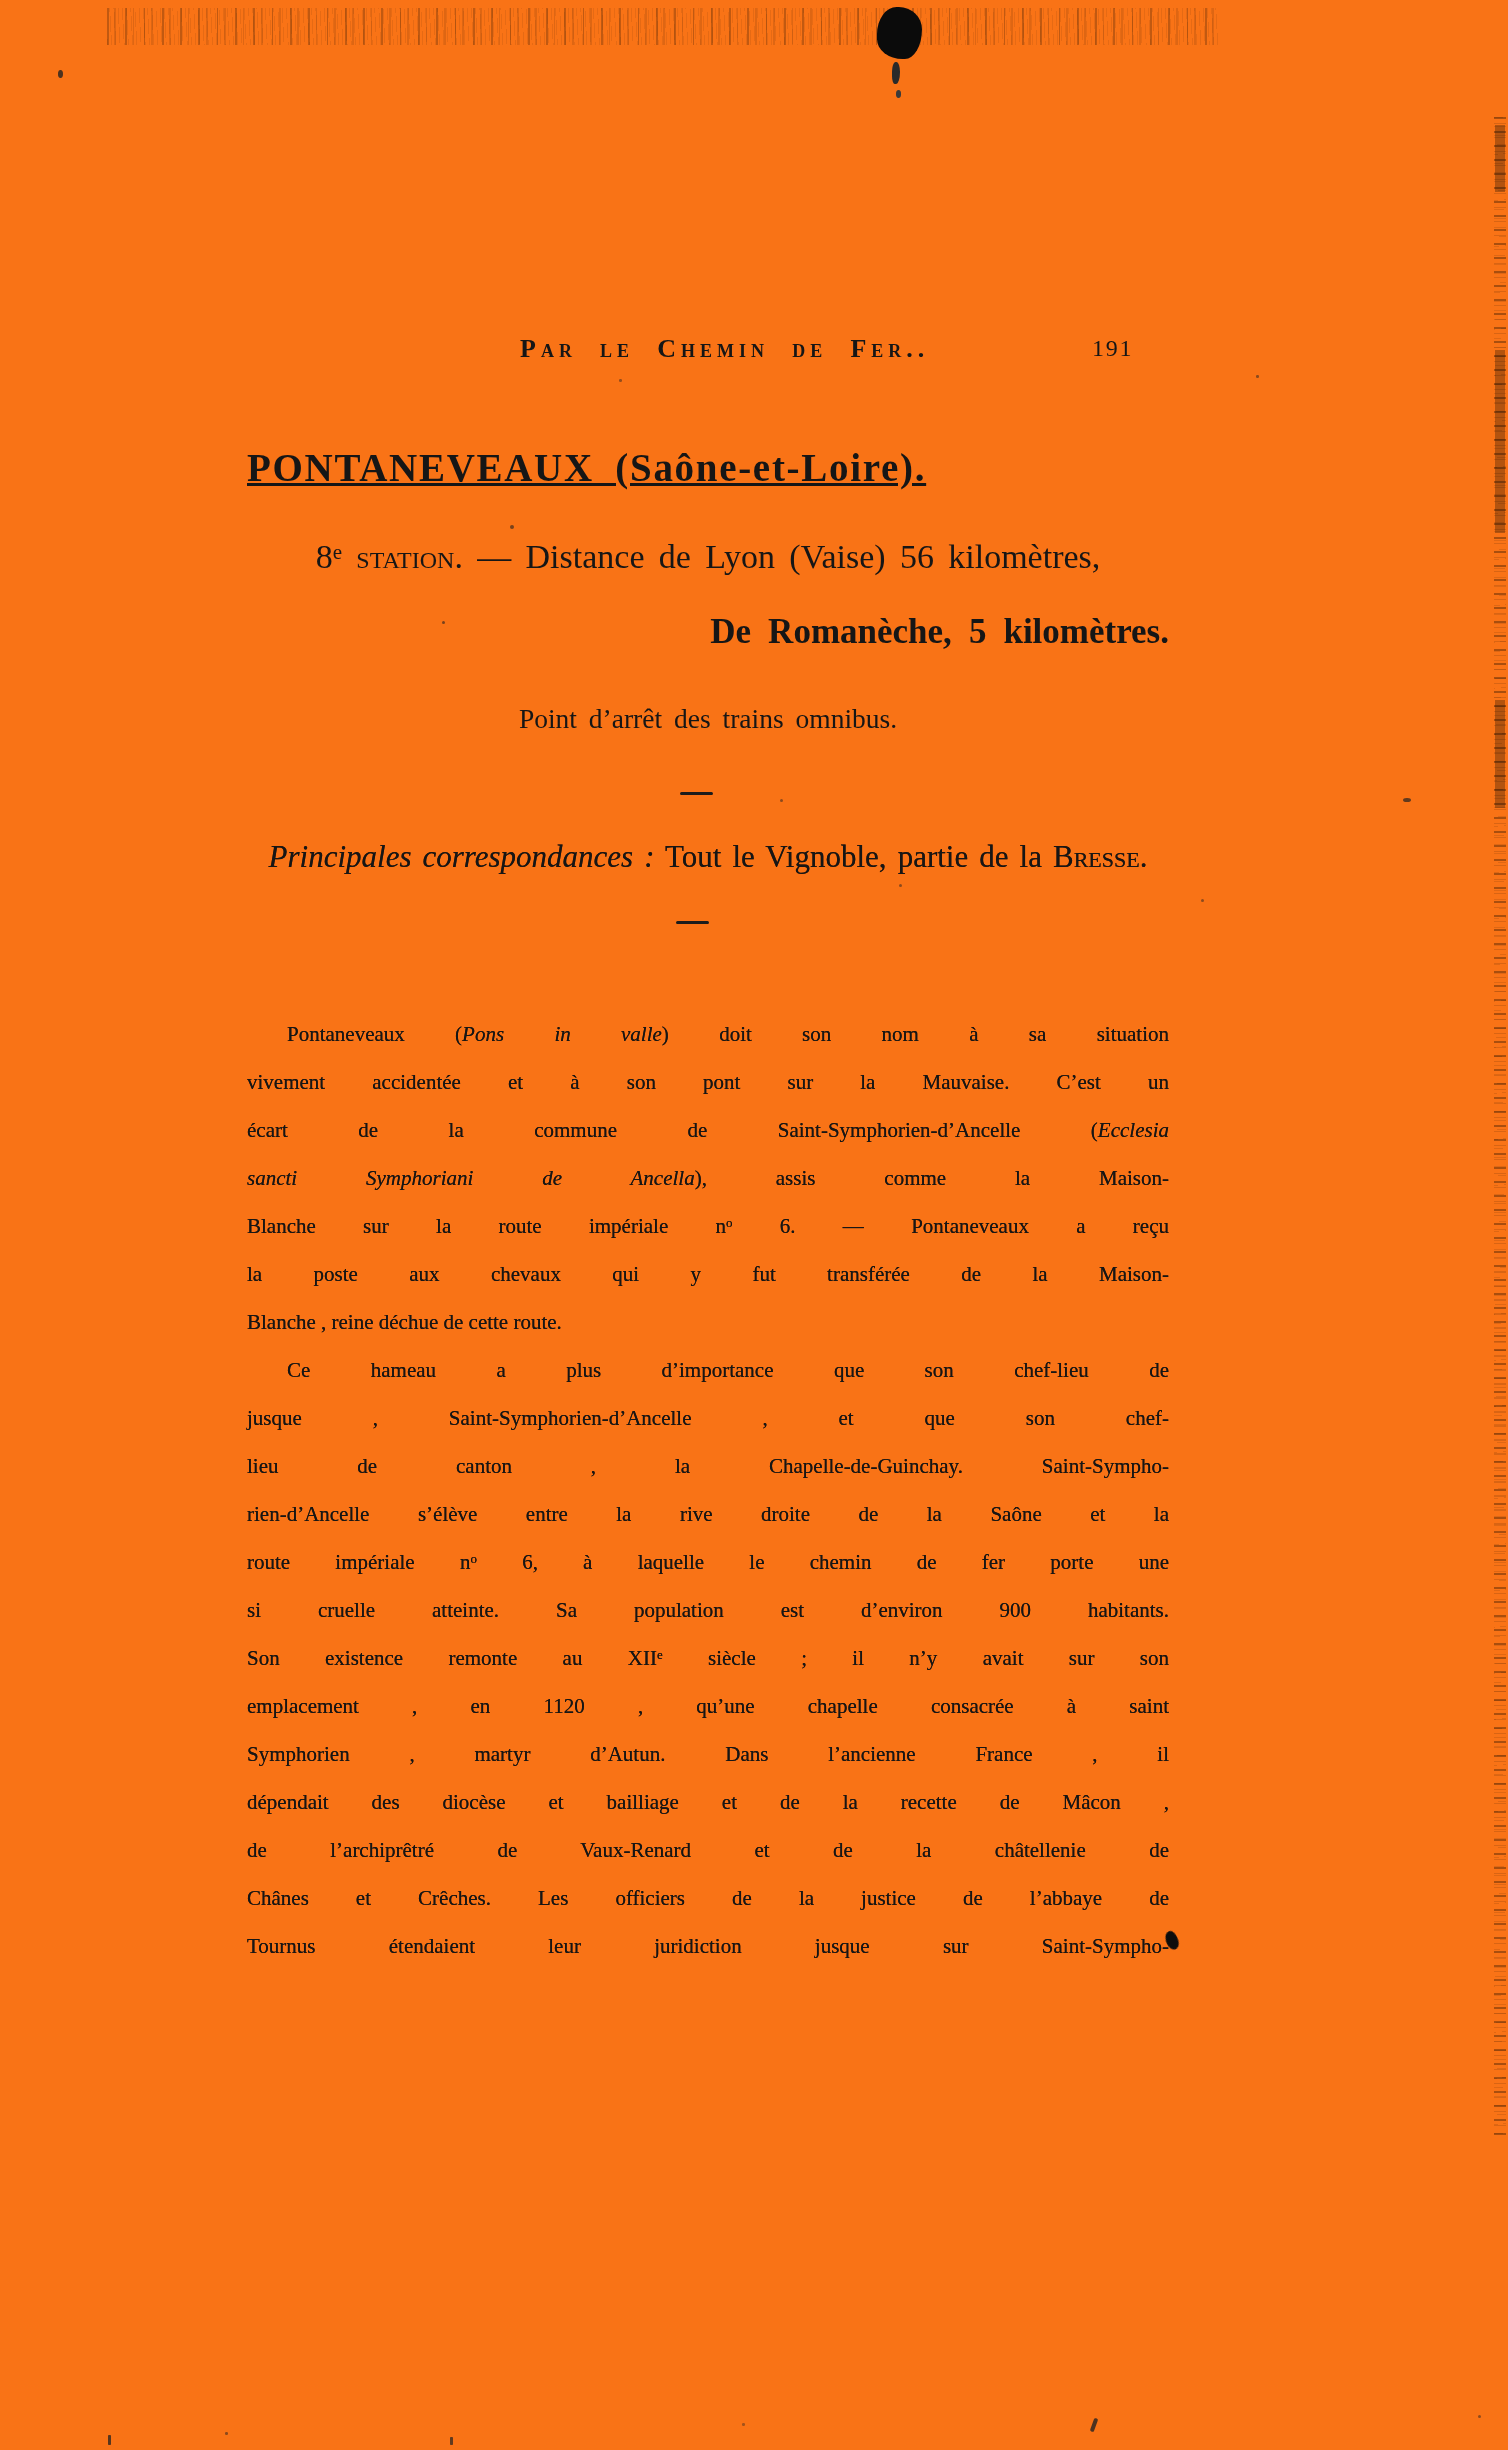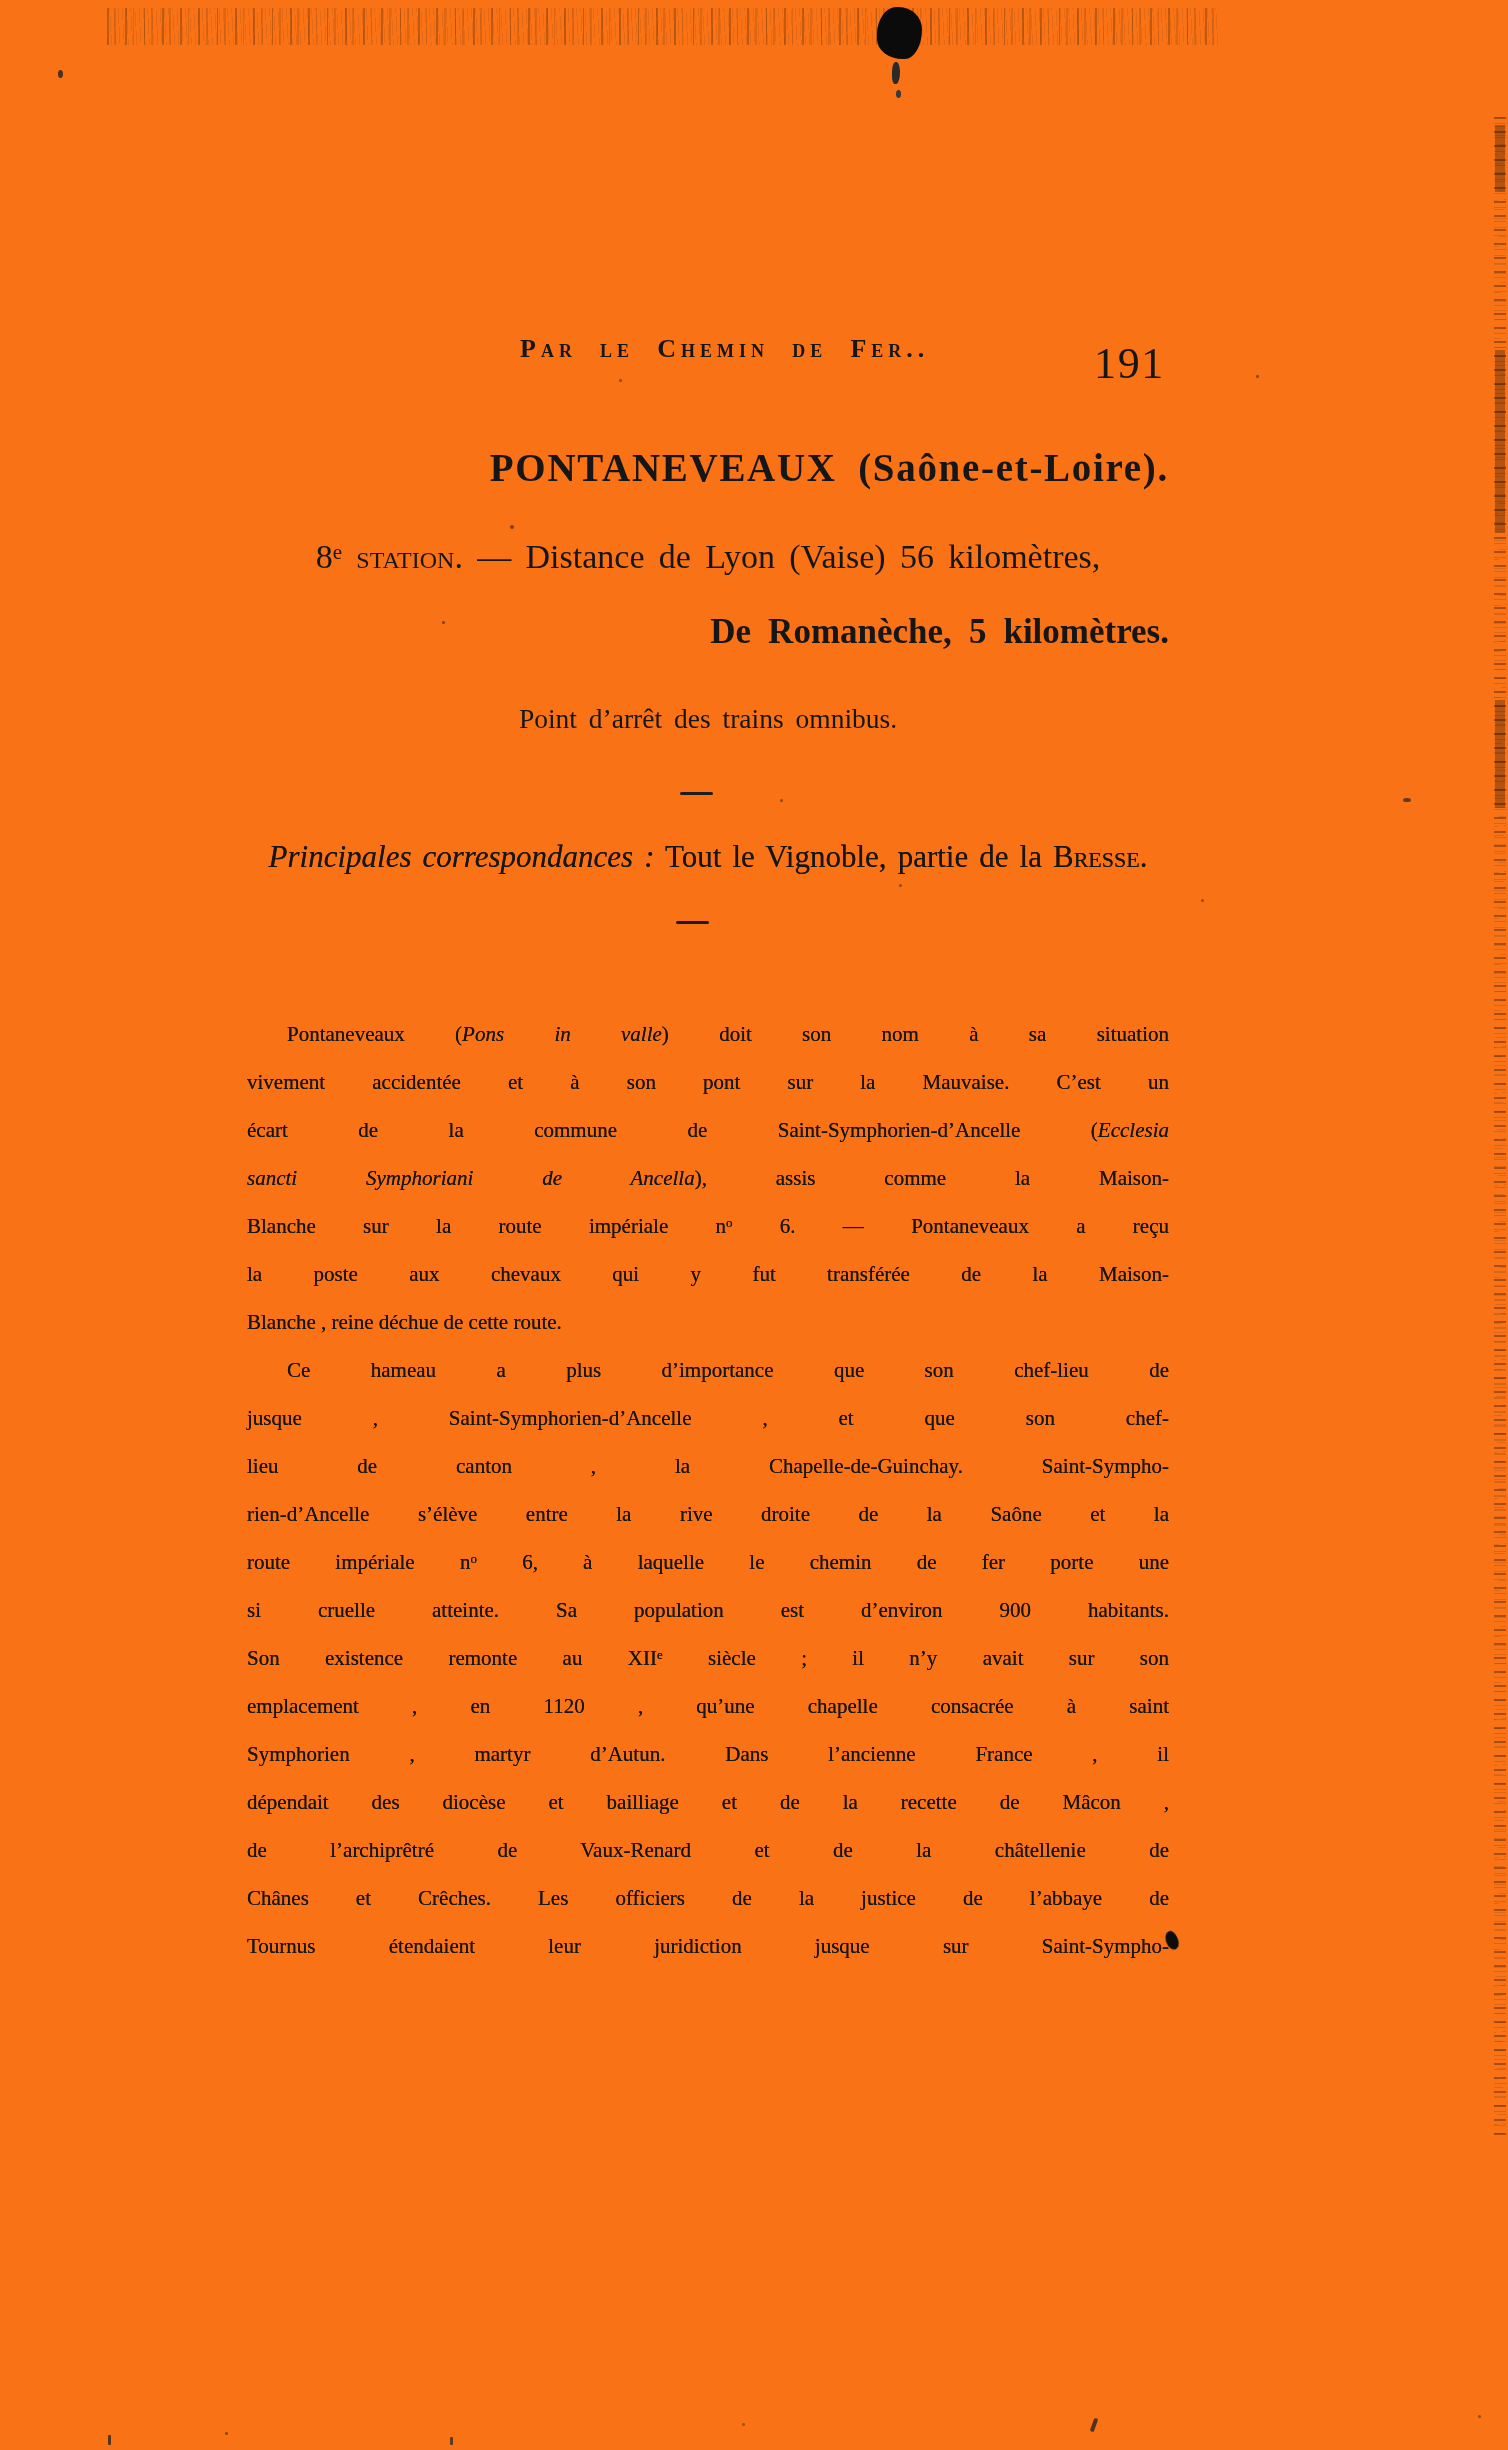--- a/index.html
+++ b/index.html
@@ -54,27 +54,27 @@
     filter:blur(0.2px);
   }
   
   .running-title{
     left:247px;top:331px;width:834px;height:35px;line-height:35px;
     text-align:left;padding-left:273px;box-sizing:border-box;
     font-size:26px;font-weight:bold;font-variant:small-caps;
     letter-spacing:5px;word-spacing:11.7px;
   }
   .page-number{
-    left:1092px;top:345px;width:75px;height:38px;line-height:38px;
-    font-size:44px;letter-spacing:1.7px;text-align:center;
+    left:1092px;top:329px;width:75px;height:38px;line-height:38px;
+    font-size:24px;letter-spacing:1.7px;
   }
   .doc-title{
     left:247px;top:445px;width:922px;height:45px;line-height:45px;
-    text-align:right;font-size:39px;font-weight:bold;
-    letter-spacing:1.7px;word-spacing:10px;
+    text-align:left;font-size:39px;font-weight:bold;
+    letter-spacing:1.7px;word-spacing:10px;text-decoration:underline;
   }
   .station-line{
     left:247px;top:535px;width:922px;height:43px;line-height:43px;
     text-align:center;font-size:34px;font-weight:normal;word-spacing:5.8px;
   }
   .station-line .sc{font-variant:small-caps;}
   .sup{position:relative;top:-.45em;font-size:62%;}
   .distance-line{
     left:247px;top:610px;width:922px;height:43px;line-height:43px;
     text-align:right;font-size:35px;font-weight:bold;word-spacing:8.3px;

